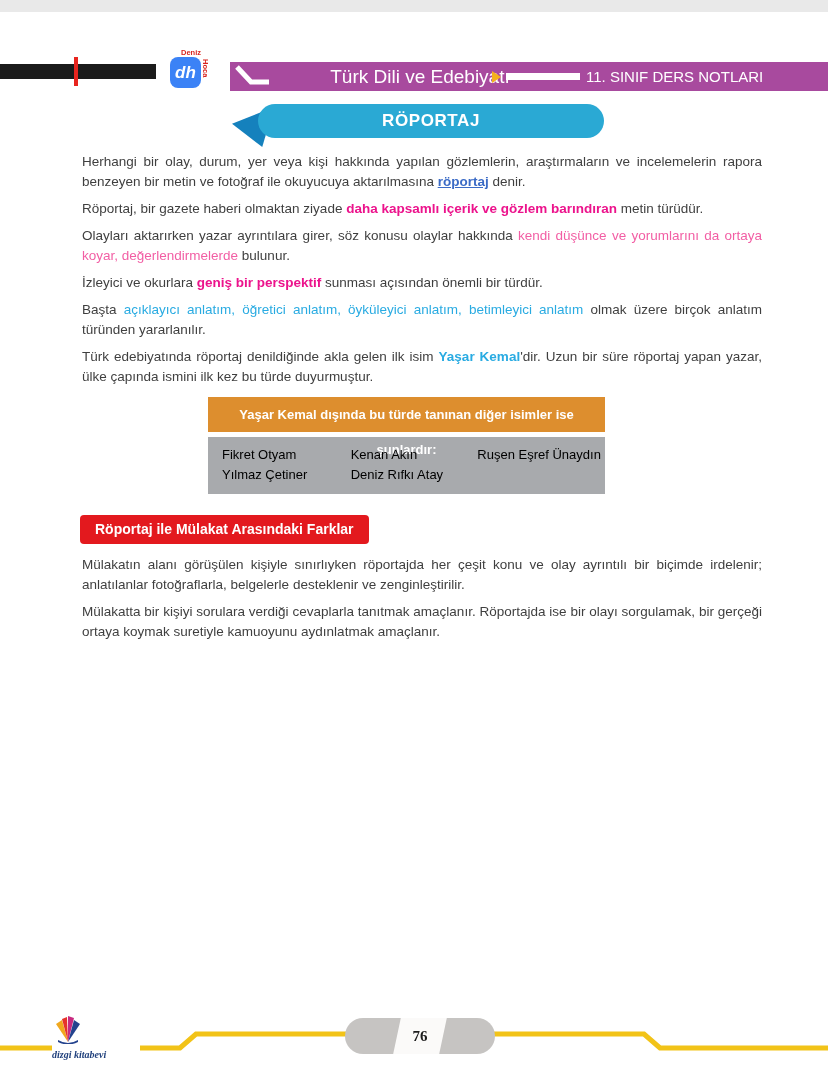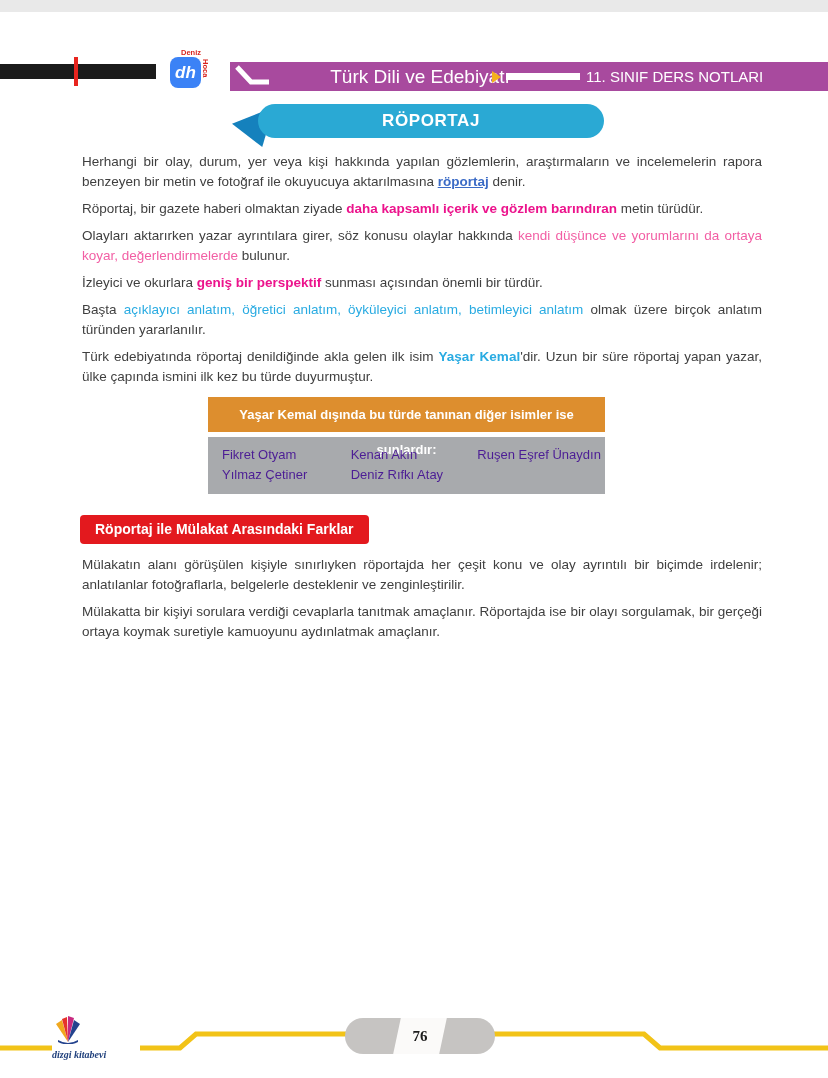--- a/index.html
+++ b/index.html
@@ -49,21 +49,21 @@
   .seg-link         { color:#3b6bc6; font-weight:bold; text-decoration:underline; }
   .seg-magenta-bold { color:#ec138c; font-weight:bold; }
   .seg-cyan-bold    { color:#29abe2; font-weight:bold; }
   .seg-cyan         { color:#29abe2; }
   .seg-pink         { color:#f25ea4; }
 
   
   .names-box { margin:10px 0 0 126px; width:397px; text-align:left; }
   .names-header { background:#dd8e2e; color:#fff; font-weight:bold; font-size:13px;
     text-align:center; height:35px; line-height:35px; }
-  .names-body { margin-top:5px; background:#a8aaad; color:#4c1d95; display:flex;
+  .names-body { margin-top:5px; background:#a8aaad; color:#000000; display:flex;
     padding:8px 4px 9px 14px; font-size:13px; line-height:20px; }
   .names-col-1 { width:130px; } .names-col-2 { width:128px; } .names-col-3 { width:125px; }
 
   
   .diff-badge { display:inline-block; margin:21px 0 11px -2px; background:#e3191e; color:#fff;
     font-weight:bold; font-size:14px; padding:4px 15px 5px; border-radius:4px; }
 
   
   .footer-line { position:absolute; left:0; top:1016px; }
   .publisher { position:absolute; left:52px; top:1004px; width:88px; height:52px; background:#fff;

